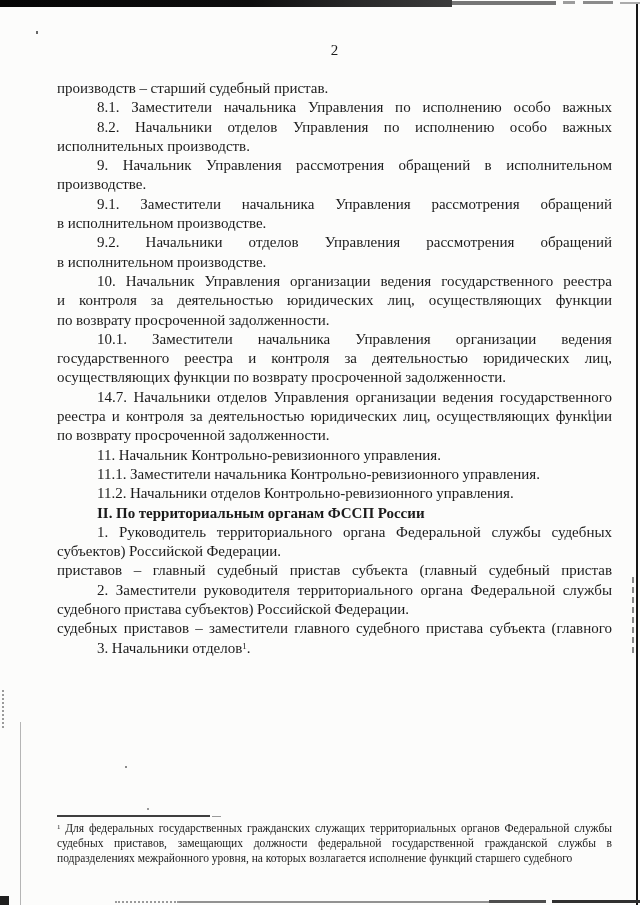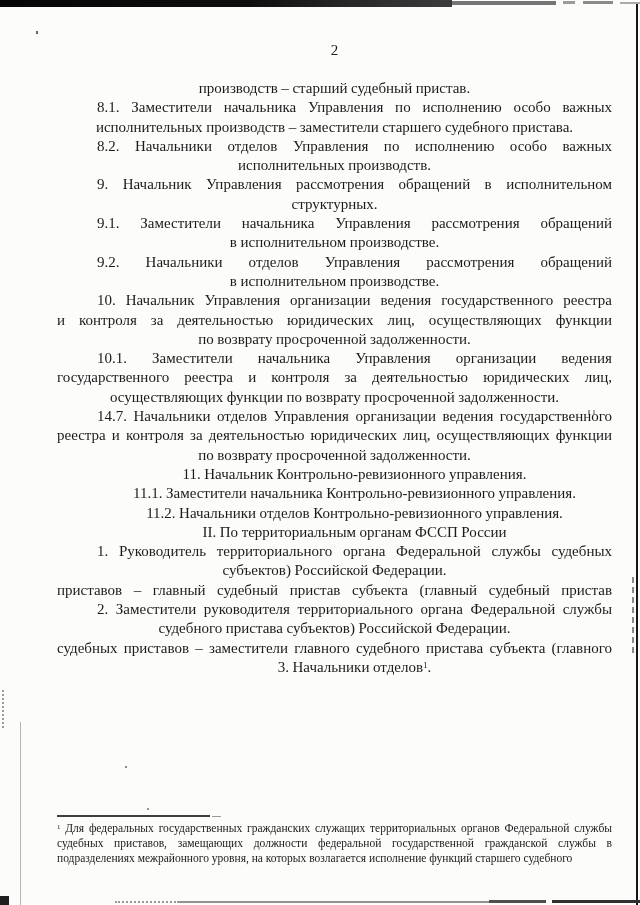--- a/index.html
+++ b/index.html
@@ -15,25 +15,25 @@
   .page-number {
     position:absolute; left:57px; top:42px; width:555px;
     text-align:center; font-size:15px; line-height:16px;
   }
   .doc-body {
     position:absolute; left:57px; top:79px; width:555px;
   }
   .text-line {
     height:19.3px; line-height:19.3px; font-size:15px;
     overflow:hidden; word-spacing:-0.2px;
-    text-align:center;
+    text-align:left;
   }
   .text-line.justify { text-align:justify; text-align-last:justify; }
   .text-line.indent  { padding-left:40px; }
-  .text-line.bold    { font-weight:normal; }
+  .text-line.bold    { font-weight:bold; }
   sup { font-size:0.6em; line-height:0; vertical-align:0.5em; }
   
   .fn-sep {
     position:absolute; left:57px; top:815px; width:153px; height:2px;
     background:#3f3f3f;
   }
   .fn-sep-tail { position:absolute; left:212px; top:816px; width:9px; height:1px; background:#9a9a9a; }
   .footnote {
     position:absolute; left:57px; top:821px; width:555px;
   }
@@ -88,25 +88,24 @@
   <div class="art speck-2"></div>
   <div class="art speck-3"></div>
   <div class="art speck-4"></div>
   <div class="art speck-5"></div>
 
   <div class="page-number">2</div>
 
   <div class="doc-body">
       <div class="text-line">производств – старший судебный пристав.</div>
       <div class="text-line justify indent">8.1. Заместители начальника Управления по исполнению особо важных</div>
-      <div class="text-line">исполнительных производств – заместители старшего судебного пристава.</div>
       <div class="text-line justify indent">8.2. Начальники отделов Управления по исполнению особо важных</div>
       <div class="text-line">исполнительных производств.</div>
       <div class="text-line justify indent">9. Начальник Управления рассмотрения обращений в исполнительном</div>
-      <div class="text-line">структурных.</div>
+      <div class="text-line">производстве.</div>
       <div class="text-line justify indent">9.1. Заместители начальника Управления рассмотрения обращений</div>
       <div class="text-line">в исполнительном производстве.</div>
       <div class="text-line justify indent">9.2. Начальники отделов Управления рассмотрения обращений</div>
       <div class="text-line">в исполнительном производстве.</div>
       <div class="text-line justify indent">10. Начальник Управления организации ведения государственного реестра</div>
       <div class="text-line justify">и контроля за деятельностью юридических лиц, осуществляющих функции</div>
       <div class="text-line">по возврату просроченной задолженности.</div>
       <div class="text-line justify indent">10.1. Заместители начальника Управления организации ведения</div>
       <div class="text-line justify">государственного реестра и контроля за деятельностью юридических лиц,</div>
       <div class="text-line">осуществляющих функции по возврату просроченной задолженности.</div>

